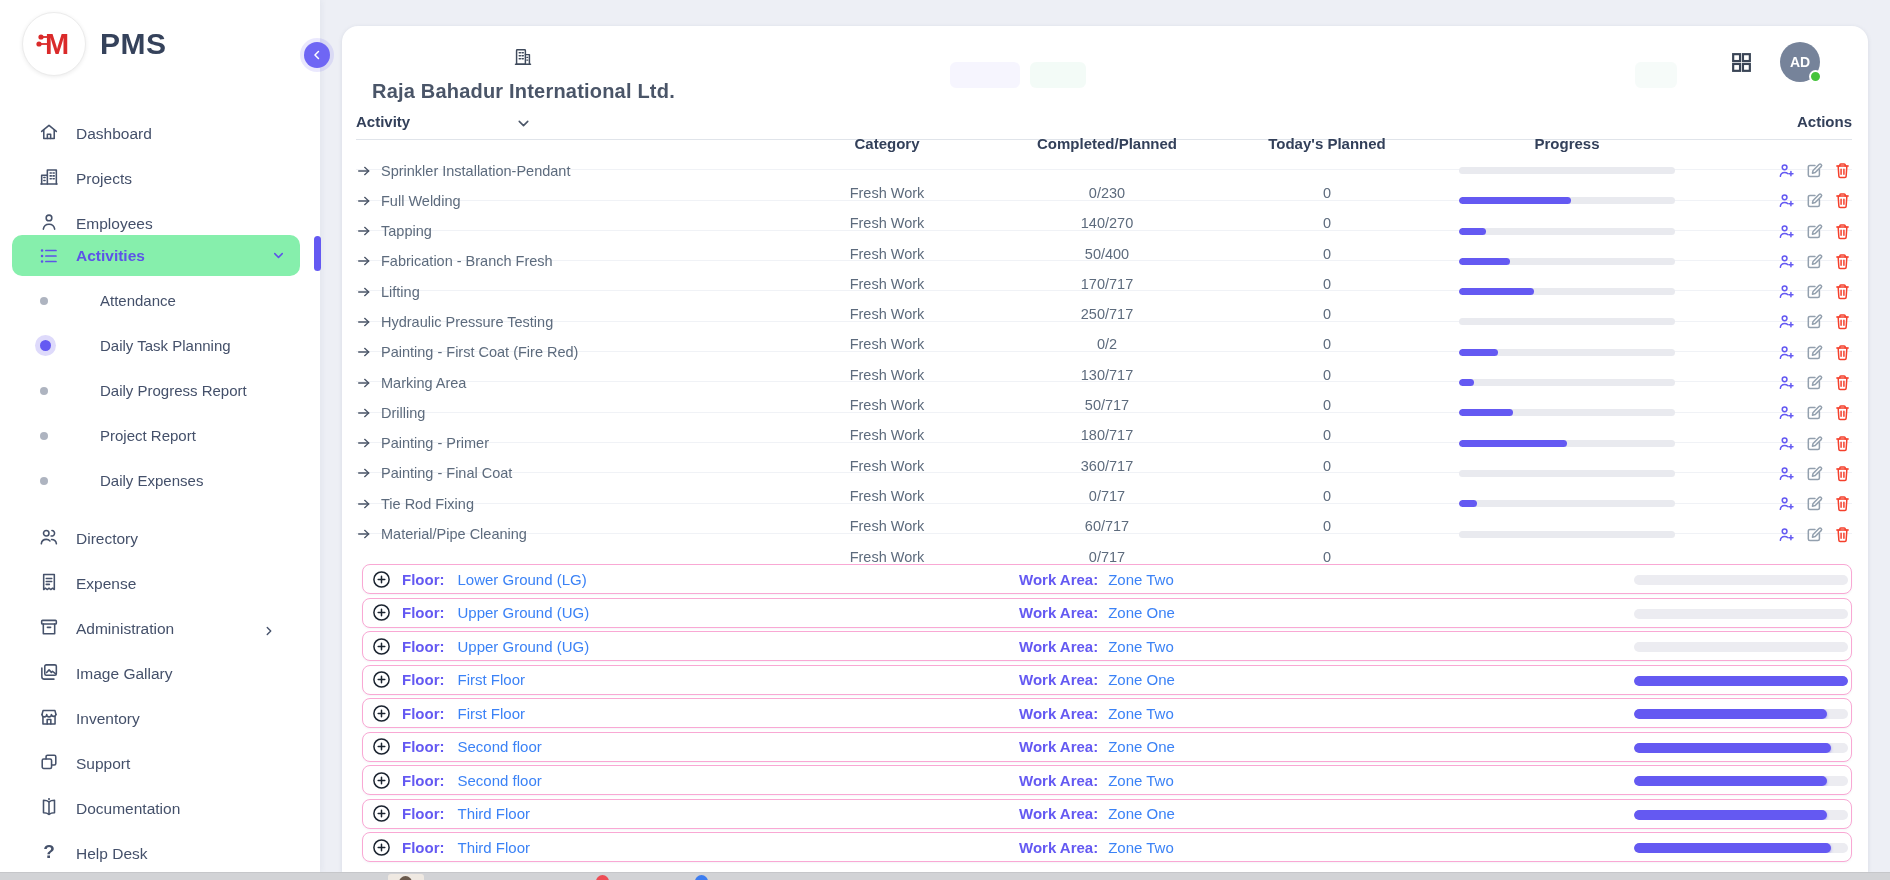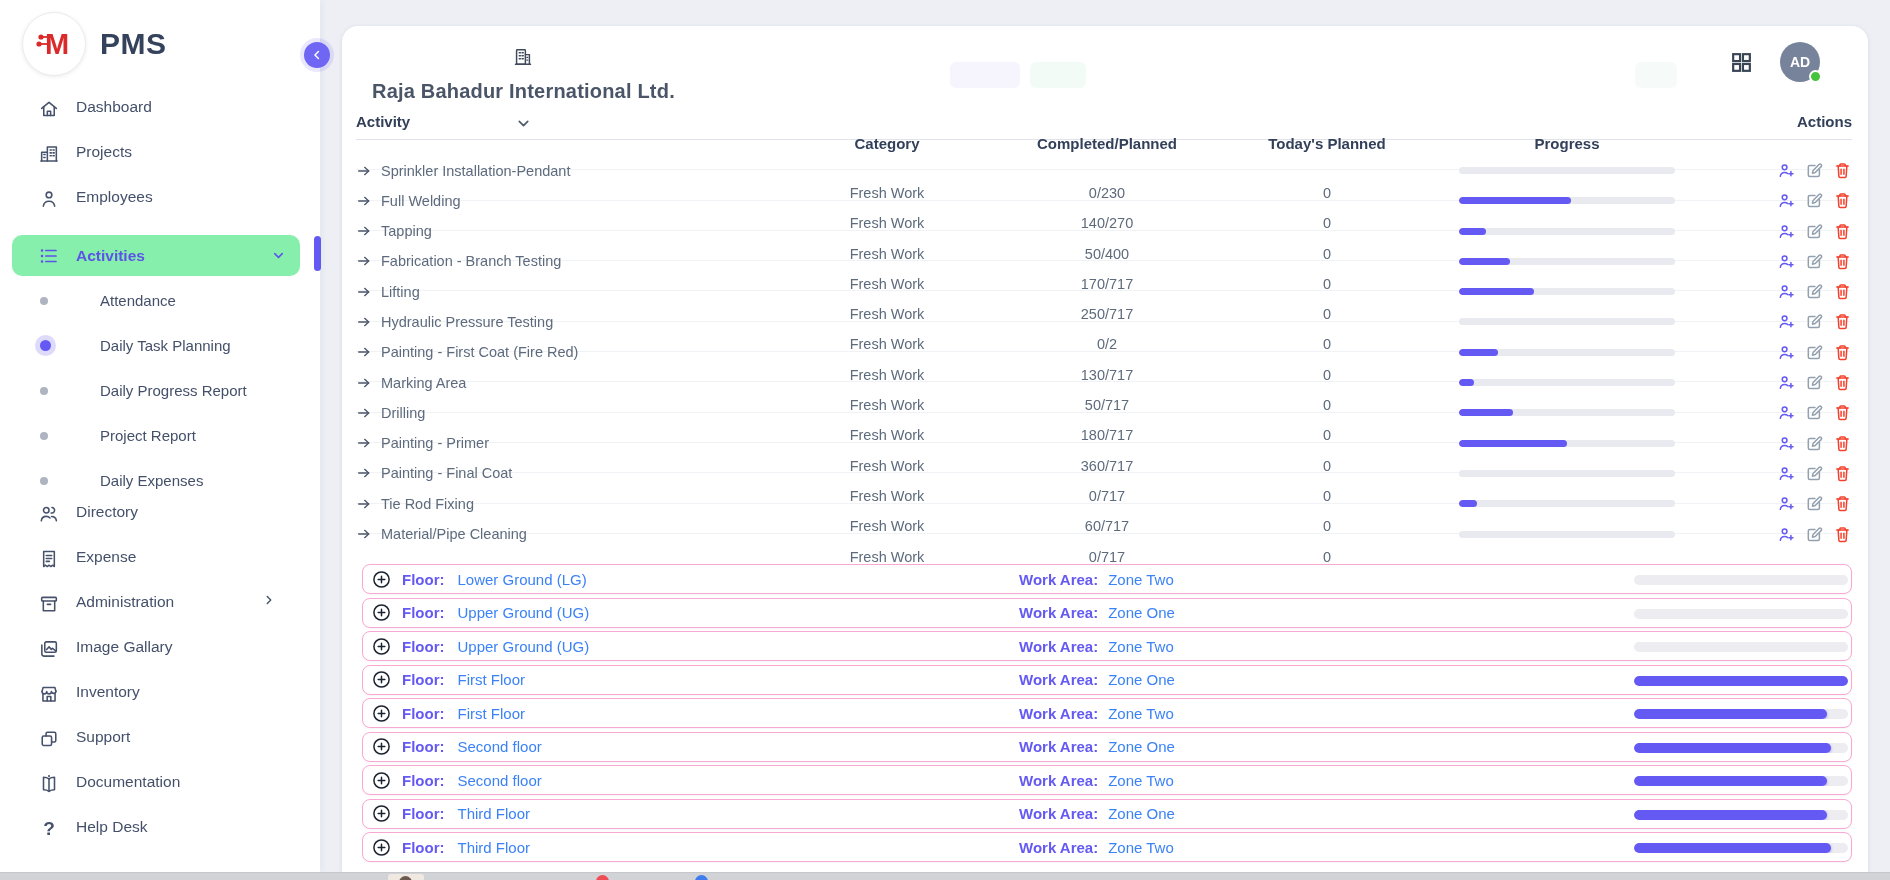--- a/index.html
+++ b/index.html
@@ -6,21 +6,21 @@
   html,body { width:1890px; height:880px; overflow:hidden; }
   body { font-family:"Liberation Sans", sans-serif; background:#edeff5; position:relative; color:#44506a; }
   svg { display:block; }
 
   
   .sidebar { position:absolute; left:0; top:0; width:320px; height:872px; background:#ffffff; box-shadow:2px 0 6px rgba(40,50,90,.05); z-index:2; }
   .logo-row { display:flex; align-items:center; gap:14px; padding:12px 0 0 22px; }
   .logo-circle { width:64px; height:64px; border-radius:50%; background:#fff; border:1px solid #ececec; box-shadow:0 1px 4px rgba(0,0,0,.08); display:flex; align-items:center; justify-content:center; }
   .app-name { font-size:30px; font-weight:700; color:#35425b; letter-spacing:.5px; }
   .nav { position:absolute; top:98px; left:0; right:0; display:flex; flex-direction:column; }
-  .nav-item { height:45px; display:flex; align-items:flex-start; padding:0 44px 0 38px; cursor:pointer; }
+  .nav-item { height:45px; display:flex; align-items:flex-end; padding:0 44px 0 38px; cursor:pointer; }
   .nav-icon { width:22px; height:22px; color:#46526b; margin-right:16px; flex:none; }
   .nav-label { font-size:15.5px; color:#44506a; }
   .chev-right { margin-left:auto; color:#46526b; }
   .active-wrap { height:45px; padding:2px 20px 2px 12px; position:relative; }
   .active-pill { height:41px; background:#86efac; border-radius:10px; display:flex; align-items:center; padding:0 14px 0 26px; cursor:pointer; }
   .active-pill .nav-icon, .active-pill .nav-label { color:#5d53e8; }
   .active-pill .nav-label { font-weight:700; }
   .chev-down { margin-left:auto; color:#5d53e8; }
   .active-edge { position:absolute; right:-1px; top:3px; width:7px; height:35px; background:#6459f2; border-radius:4px; }
   .sub-item { height:45px; display:flex; align-items:center; padding-left:40px; cursor:pointer; }
@@ -433,21 +433,21 @@
       </div>
 
       <div class="trow">
         <div class="c-activity">
           <span class="arrow-ic">
             <svg width="16" height="16" viewBox="0 0 24 24" fill="none" stroke="currentColor" stroke-width="2" stroke-linecap="round" stroke-linejoin="round">
               <path d="M4 12h15"></path>
               <path d="M13 6.5 19 12l-6 5.5"></path>
             </svg>
           </span>
-          <span>Fabrication - Branch Testing</span>
+          <span>Fabrication - Branch Fresh</span>
         </div>
         <div class="tc">Fresh Work</div>
         <div class="tc">170/717</div>
         <div class="tc">0</div>
         <div style="display:flex;justify-content:center">
           <div class="track">
             <div class="fill" style="width: 23.7%;"></div>
           </div>
         </div>
         <div class="c-actions">

